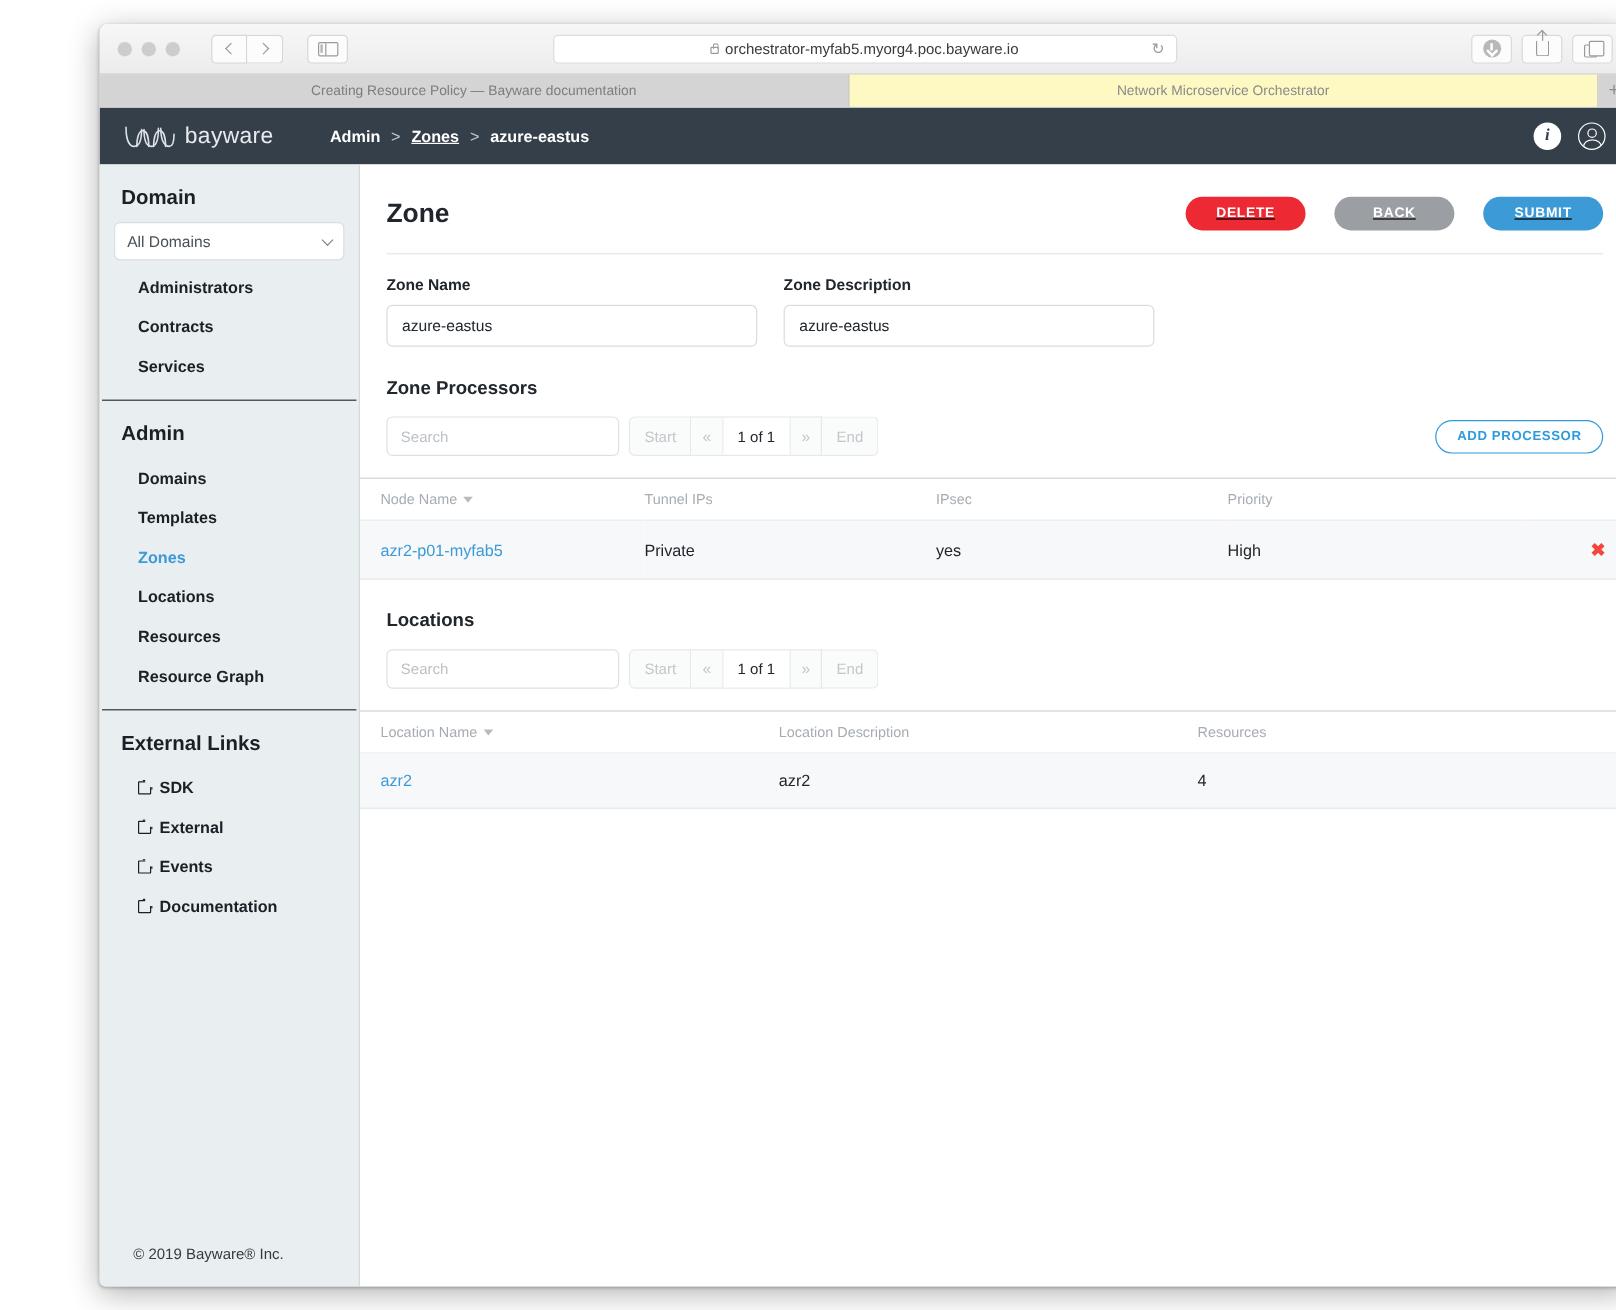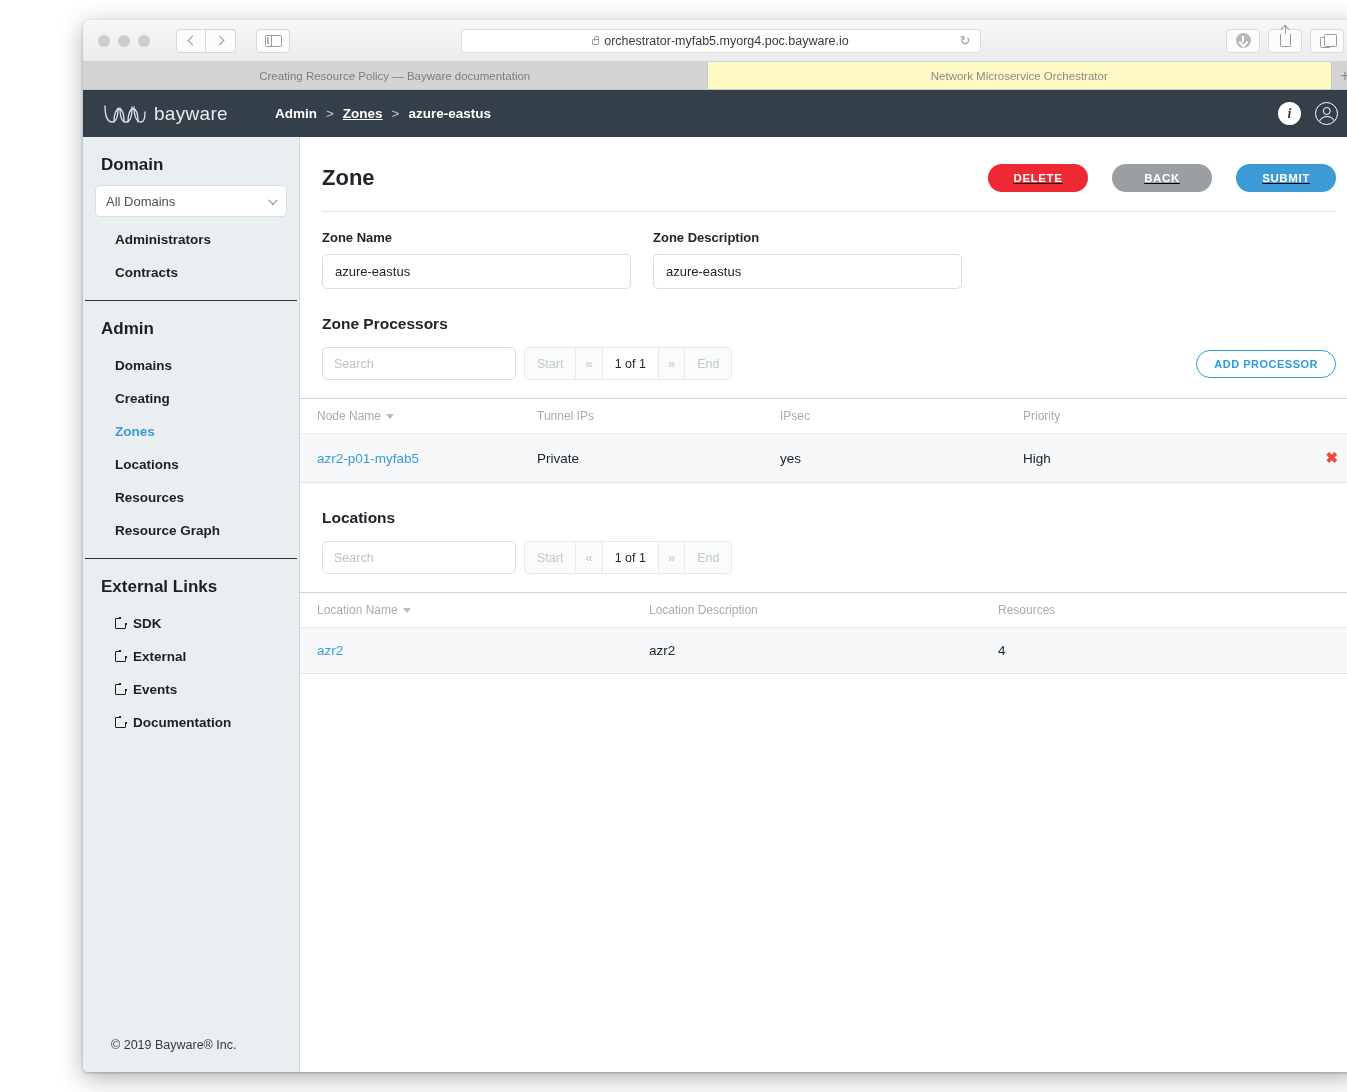--- a/index.html
+++ b/index.html
@@ -270,26 +270,27 @@
         <div class="sidebar">
           <div class="side-title">Domain</div>
 
           <div class="domain-select">
             <span>All Domains</span>
             <span class="caret"></span>
           </div>
 
           <div class="side-item">Administrators</div>
           <div class="side-item">Contracts</div>
+          <div class="side-item">Services</div>
 
           <div class="side-sep"></div>
 
           <div class="side-title">Admin</div>
           <div class="side-item">Domains</div>
-          <div class="side-item">Creating</div>
+          <div class="side-item">Templates</div>
           <div class="side-item active">Zones</div>
           <div class="side-item">Locations</div>
           <div class="side-item">Resources</div>
           <div class="side-item">Resource Graph</div>
 
           <div class="side-sep"></div>
 
           <div class="side-title">External Links</div>
           <div class="ext-item">
             <span class="ext-ic"></span>

